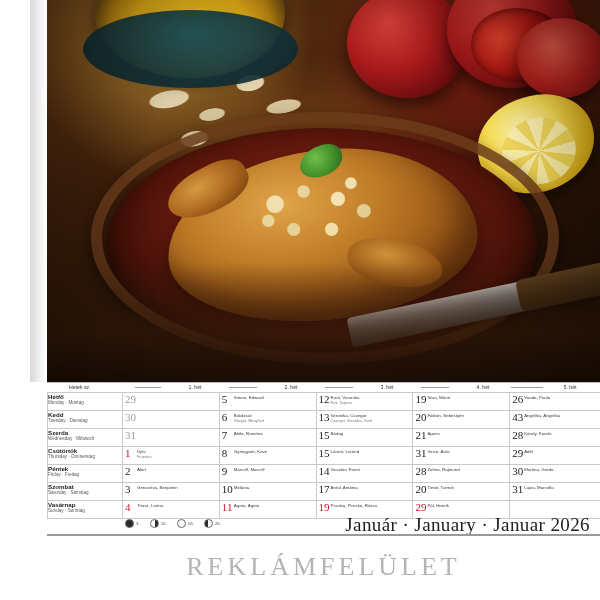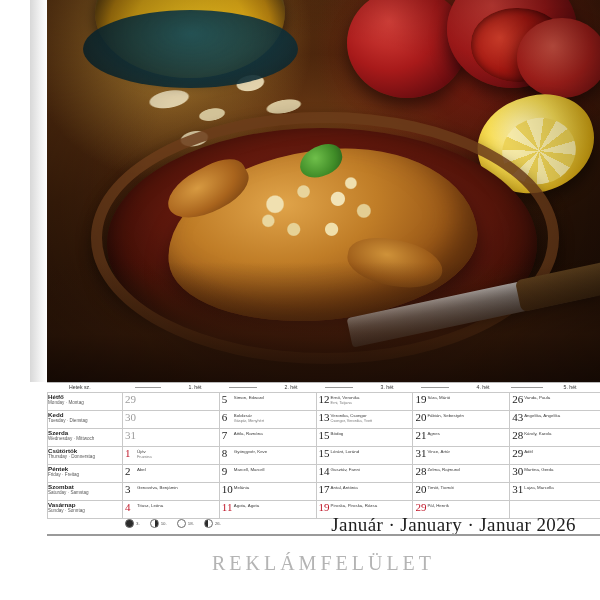--- a/index.html
+++ b/index.html
@@ -353,21 +353,21 @@
     border: 1px solid #6a6a6a;
   }
   .moon-new { background: #2b2b2b; }
   .moon-first { background: linear-gradient(90deg, #ffffff 50%, #2b2b2b 50%); }
   .moon-full { background: #ffffff; }
   .moon-last { background: linear-gradient(90deg, #2b2b2b 50%, #ffffff 50%); }
 
   
   .month-title {
     position: absolute;
-    right: 24px;
+    right: 10px;
     top: 514px;
     font-family: "Liberation Serif", serif;
     font-size: 19px;
     color: #1d1d1d;
     letter-spacing: 0.4px;
   }
 
   
   .ad-area {
     position: absolute;
@@ -377,21 +377,21 @@
     height: 66px;
     background: #ffffff;
     border-top: 2px solid #9a9a9a;
   }
   .ad-text {
     position: absolute;
     left: 0; right: 0;
     top: 16px;
     text-align: center;
     font-family: "Liberation Serif", serif;
-    font-size: 20px;
+    font-size: 26px;
     letter-spacing: 4px;
     color: #b4b4b4;
   }
 </style>
 </head>
 <body>
 
 <div class="calendar">
 
   <div class="spine">

